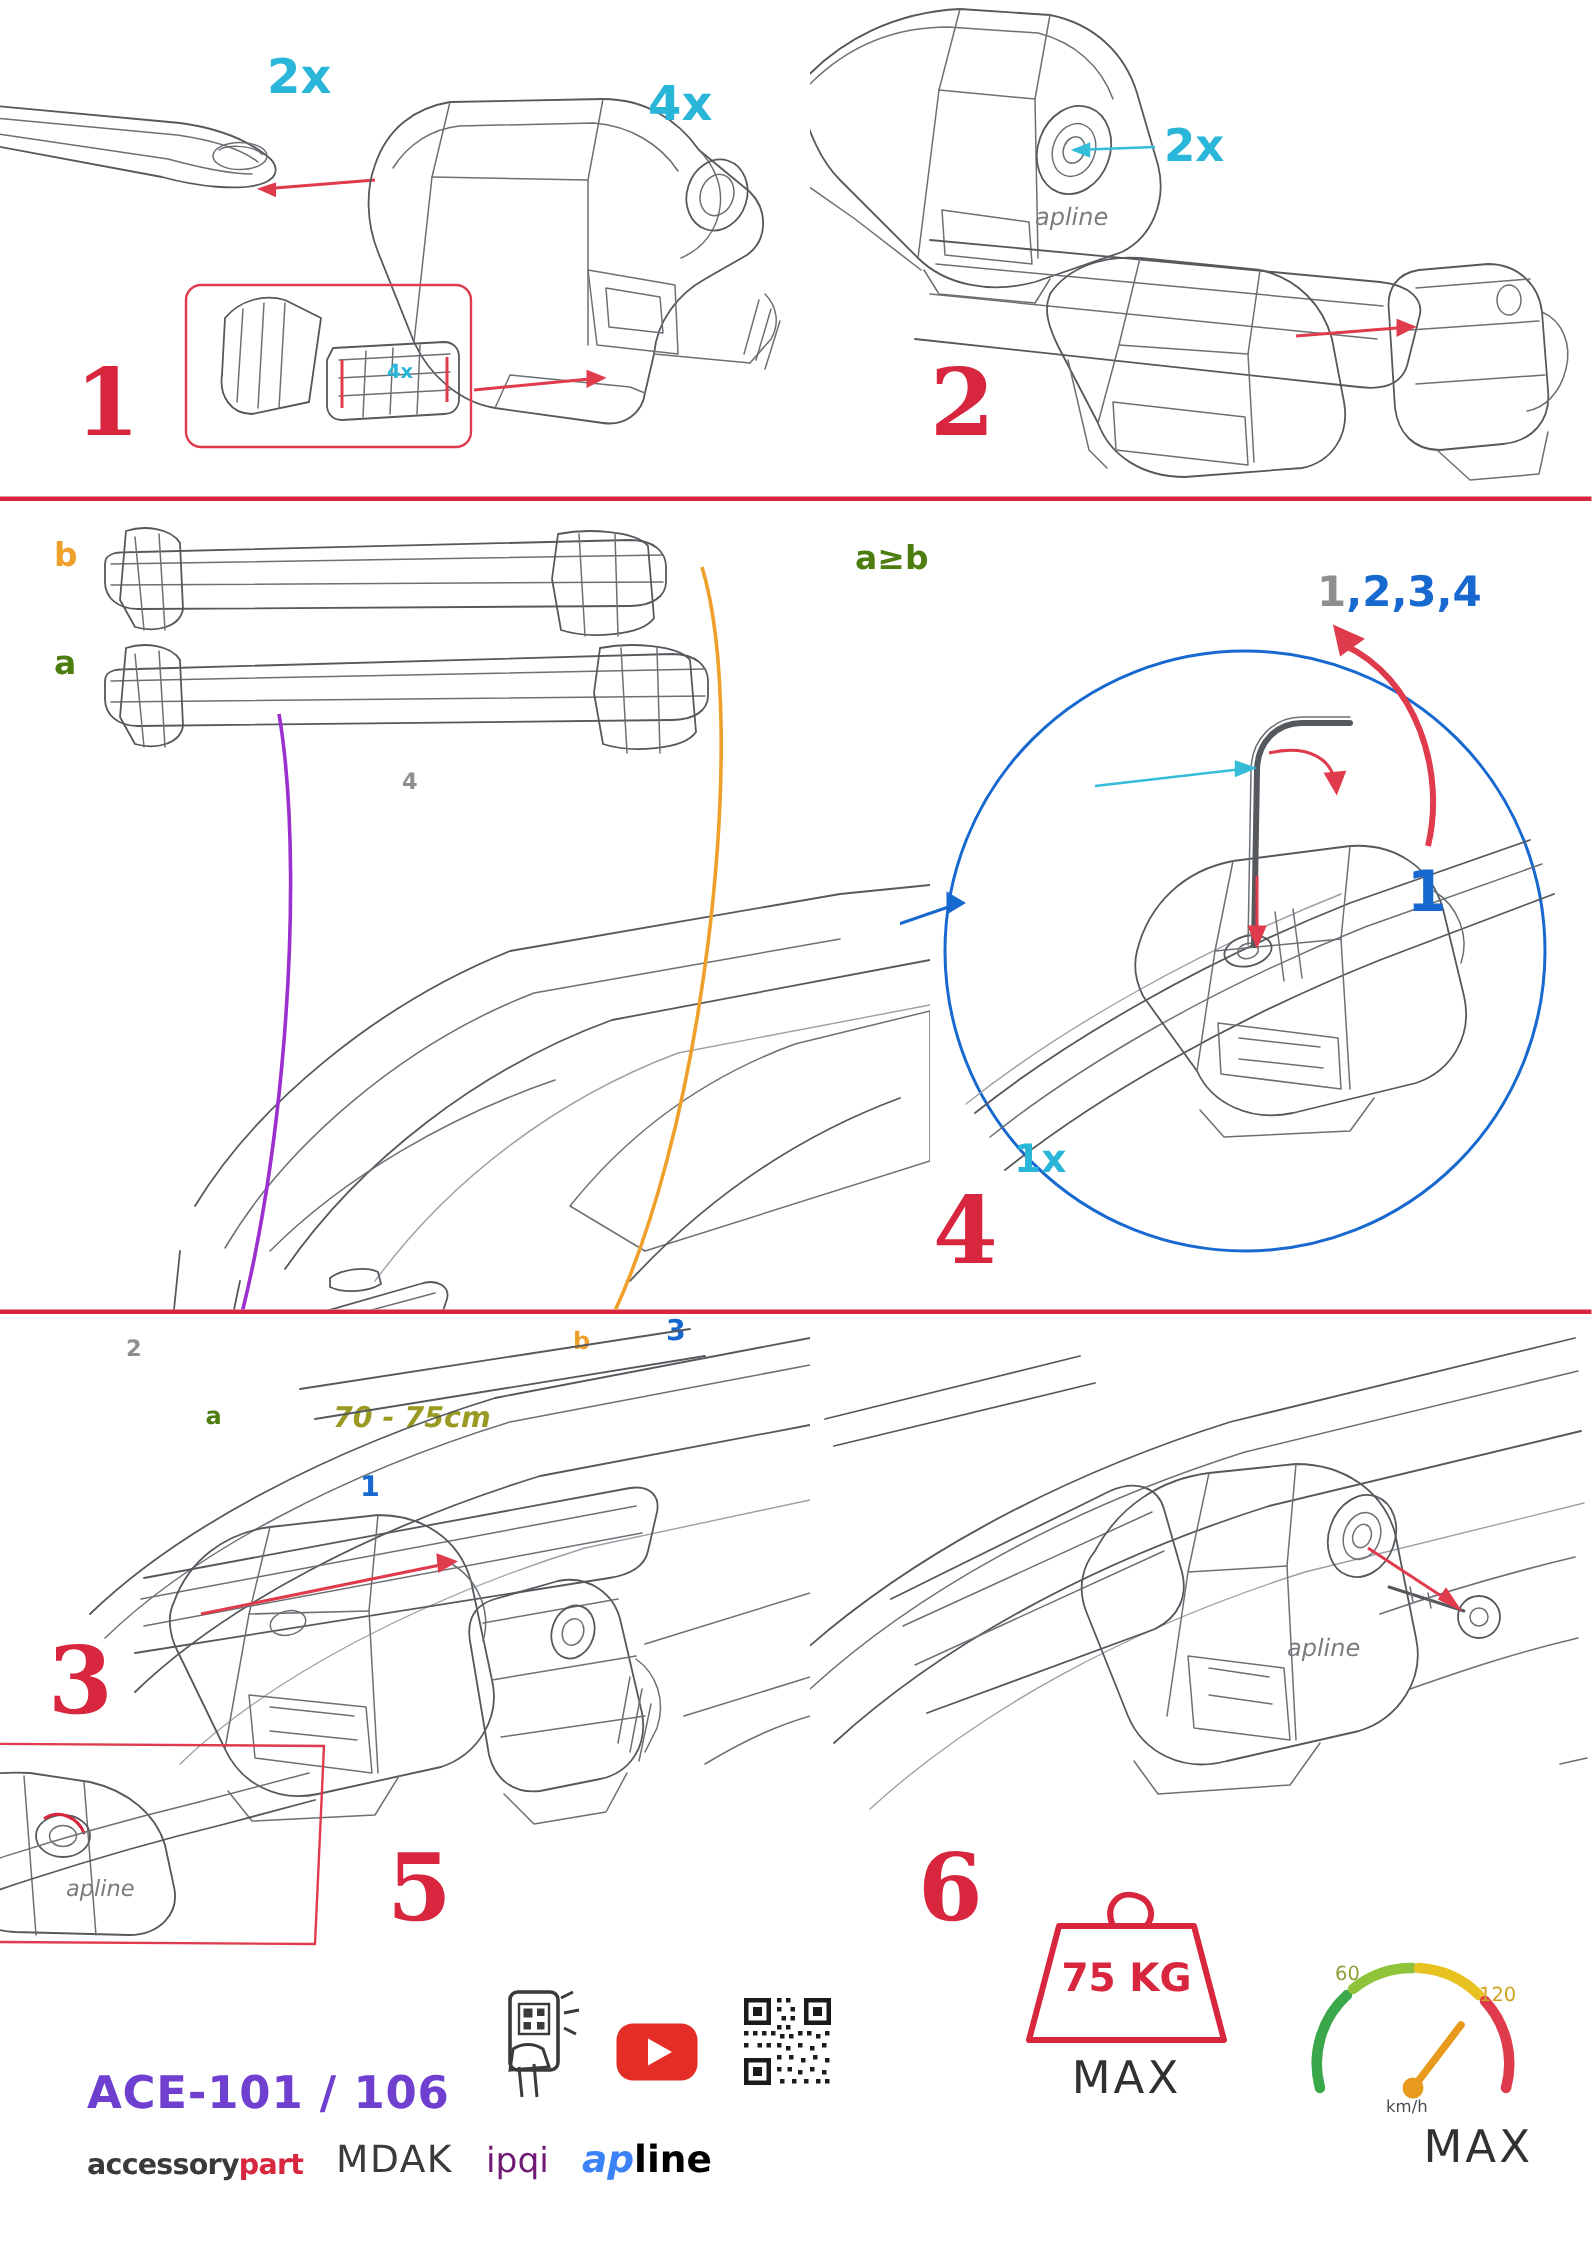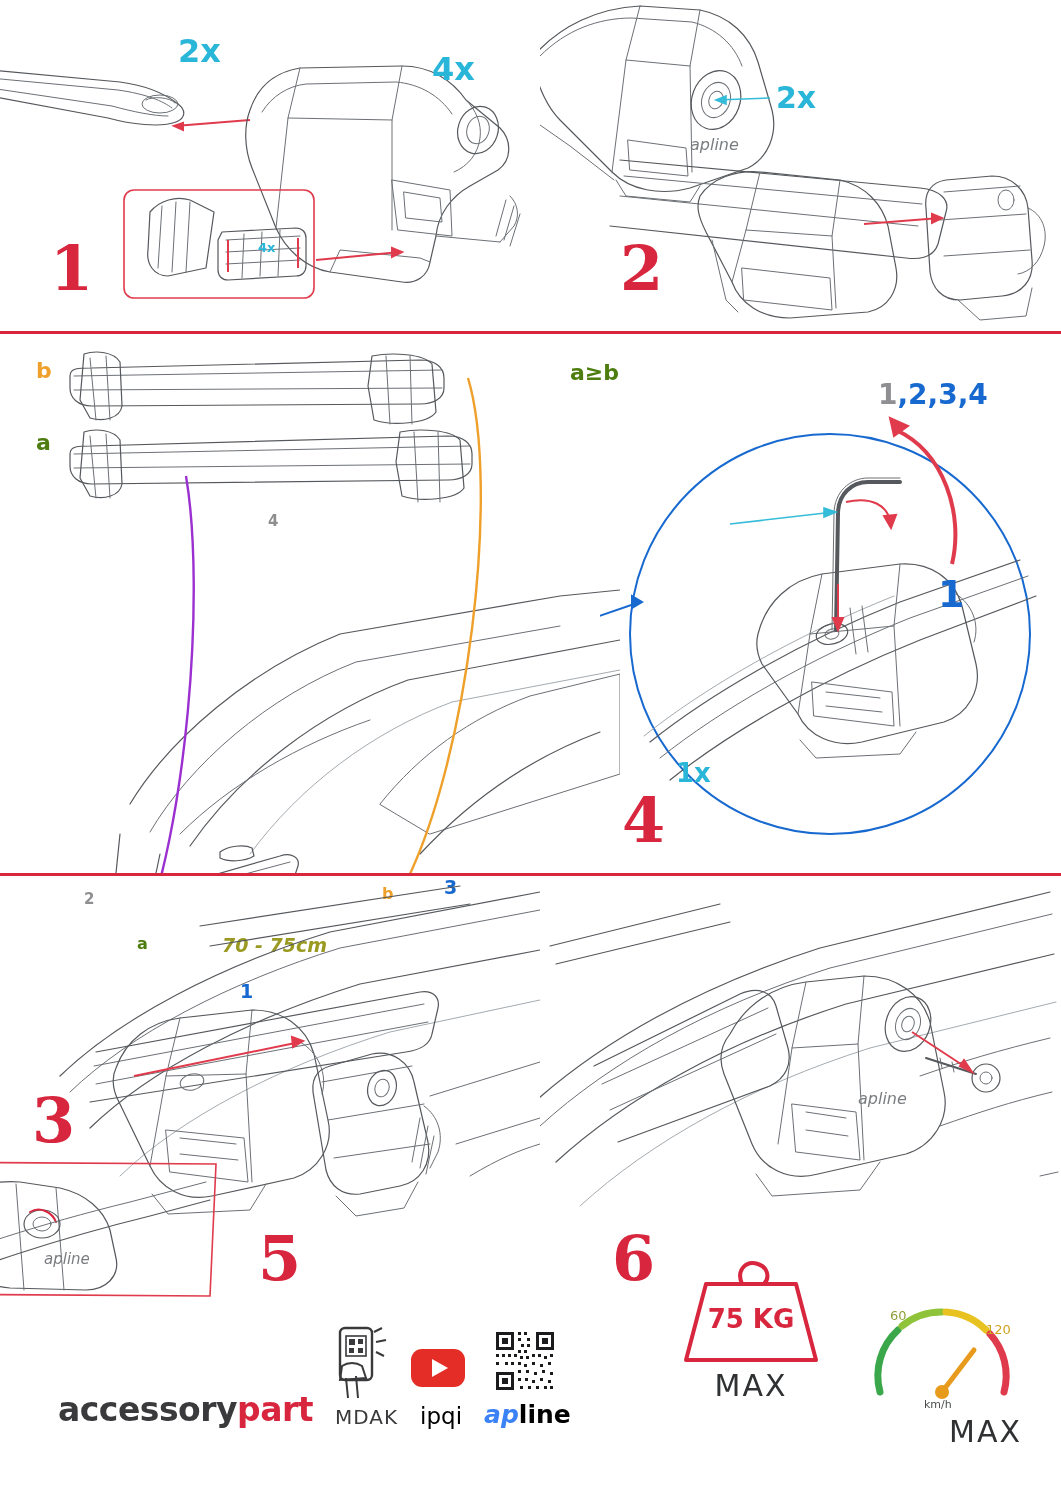--- a/index.html
+++ b/index.html
@@ -77,34 +77,34 @@
     color: #6f3fd0;
     letter-spacing: 0.5px;
   }
   .brandline {
     display: flex;
     align-items: flex-end;
     gap: 22px;
     margin-top: 12px;
   }
   .brand-accessorypart {
-    font-size: 33px;
+    font-size: 19px;
     font-weight: bold;
     letter-spacing: -0.5px;
   }
   .brand-accessorypart .b1 { color: #3a3a3c; }
   .brand-accessorypart .b2 { color: #d7263d; }
   .brand-mdak {
-    font-size: 20px;
+    font-size: 25px;
     letter-spacing: 1px;
     color: #3a3a3c;
   }
   .brand-ipqi {
     font-size: 23px;
-    color: #000000;
+    color: #701a75;
   }
   .brand-apline {
     font-size: 25px;
     font-weight: bold;
   }
   .brand-apline .p1 { color: #3b82f6; font-style: italic; }
   .brand-apline .p2 { color: #000000; }
 
   .weight-block {
     position: absolute;
@@ -481,20 +481,21 @@
         <circle class="ln2" cx="446" cy="202" r="6"></circle>
         <path class="ln2" d="M400,182 L402,192 M412,186 L414,196"></path>
       </g>
       <path class="arrow-red" d="M372,156 L430,194"></path>
       <path class="arrow-red" d="M420,190 L432,196 L424,184 Z" style="fill:#e03b4c"></path>
     </svg>
     <div class="step-num" style="position:absolute; left:72px; top:352px;">6</div>
   </div>
 
   <div class="footer-left">
+    <div class="model-code">ACE-101 / 106</div>
     <div class="brandline">
       <div class="brand-accessorypart">
         <span class="b1">accessory</span><span class="b2">part</span>
       </div>
       <div class="brand-mdak">MDAK</div>
       <div class="brand-ipqi">ipqi</div>
       <div class="brand-apline">
         <span class="p1">ap</span><span class="p2">line</span>
       </div>
     </div>

